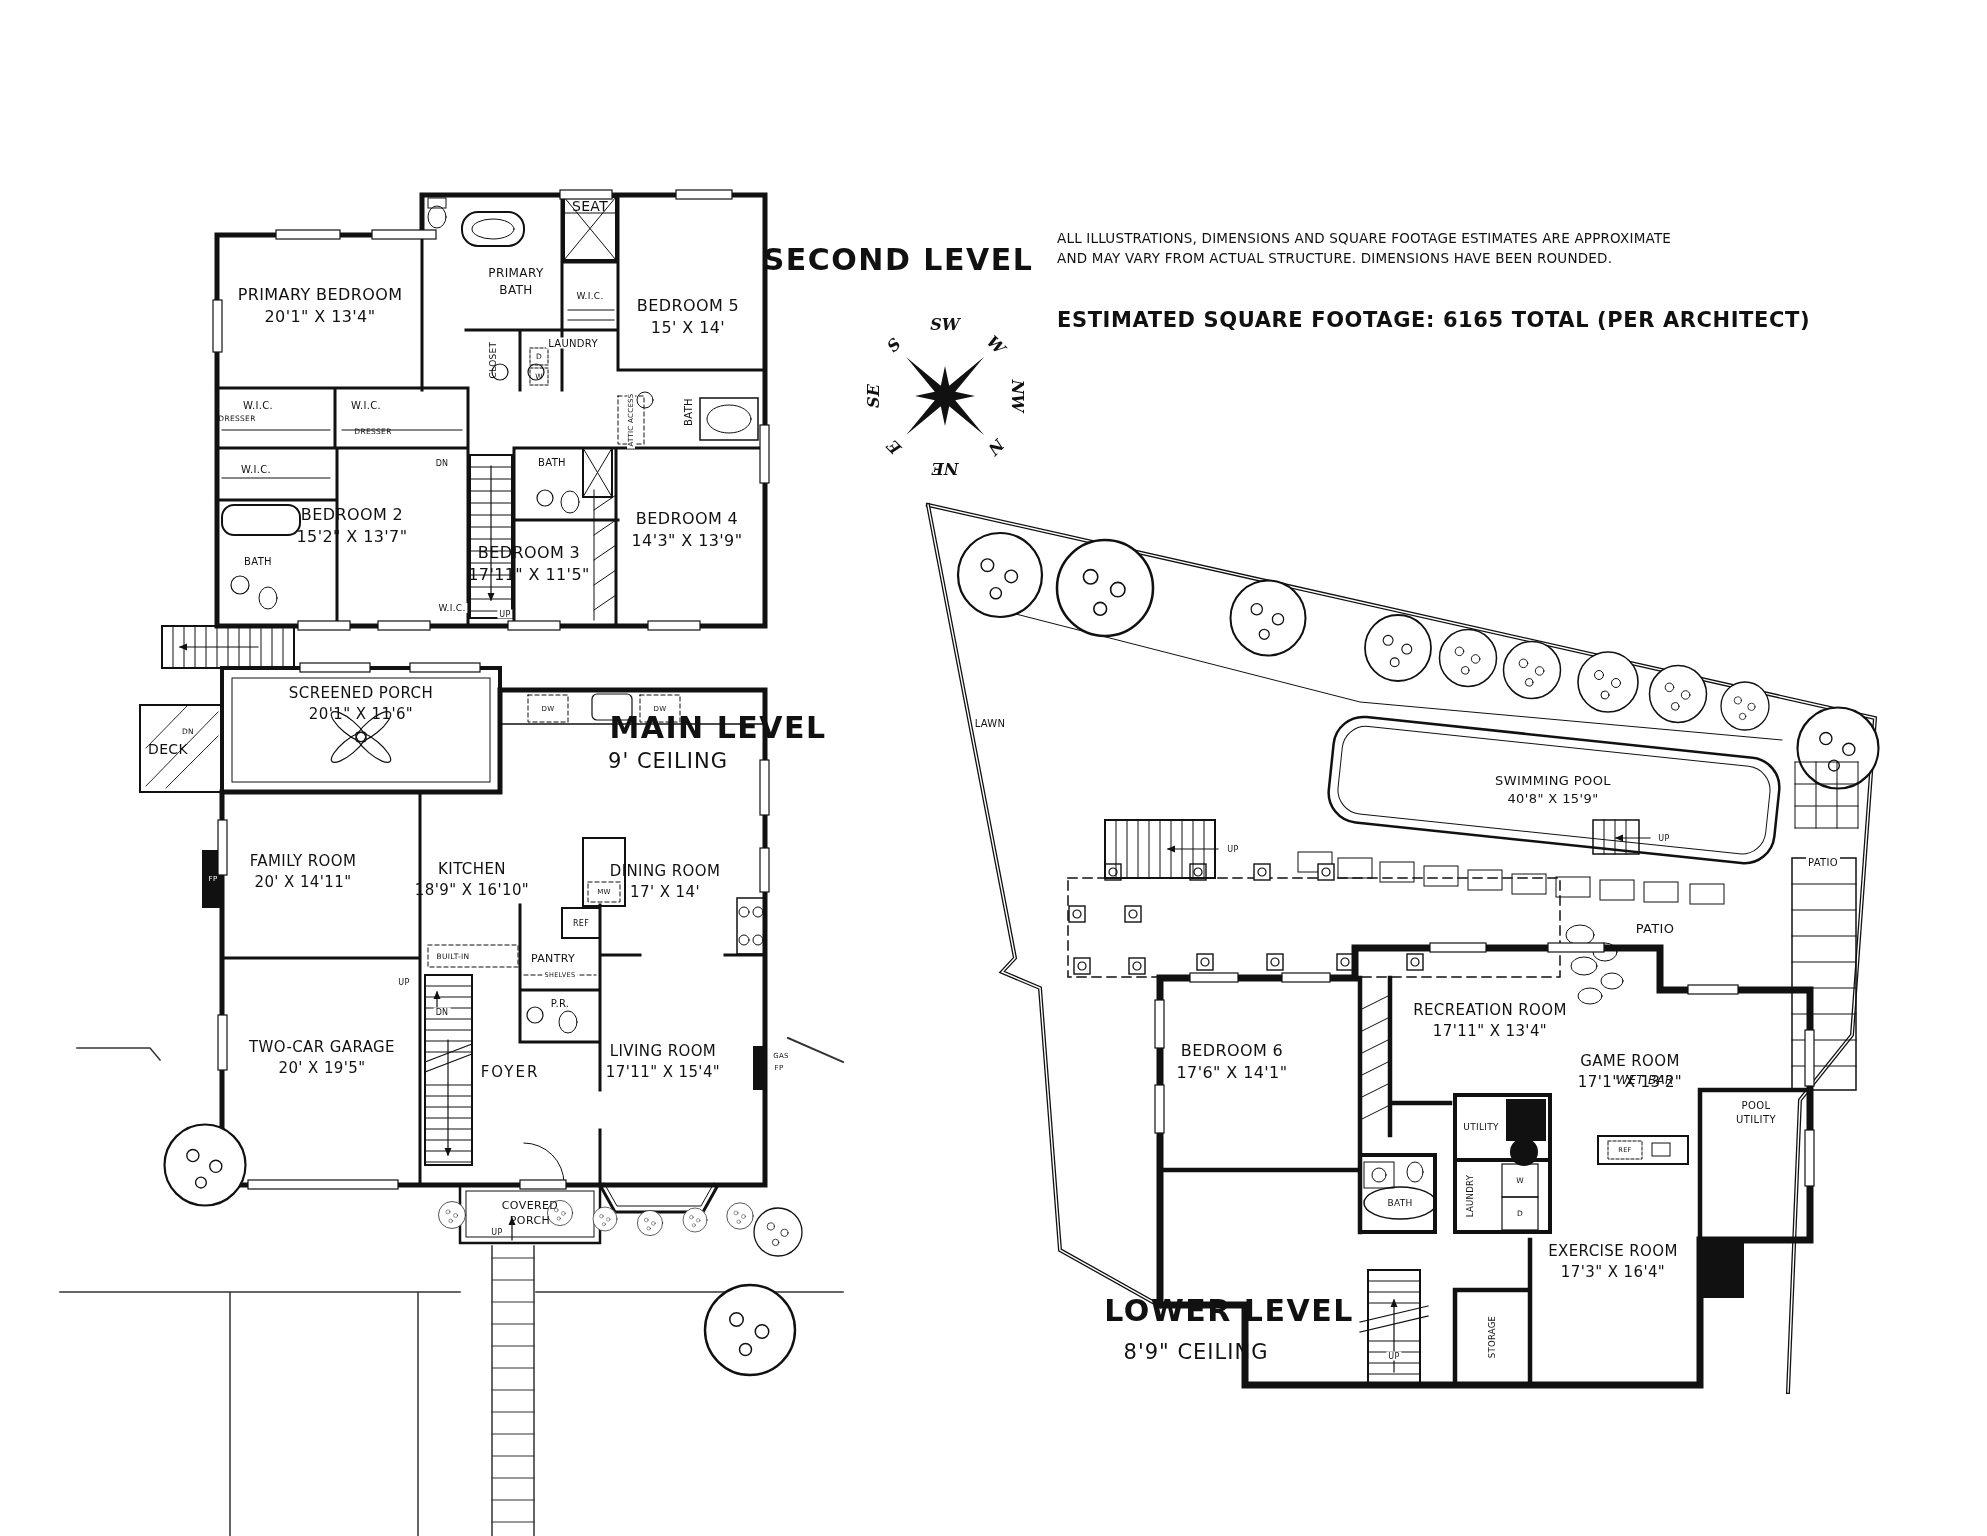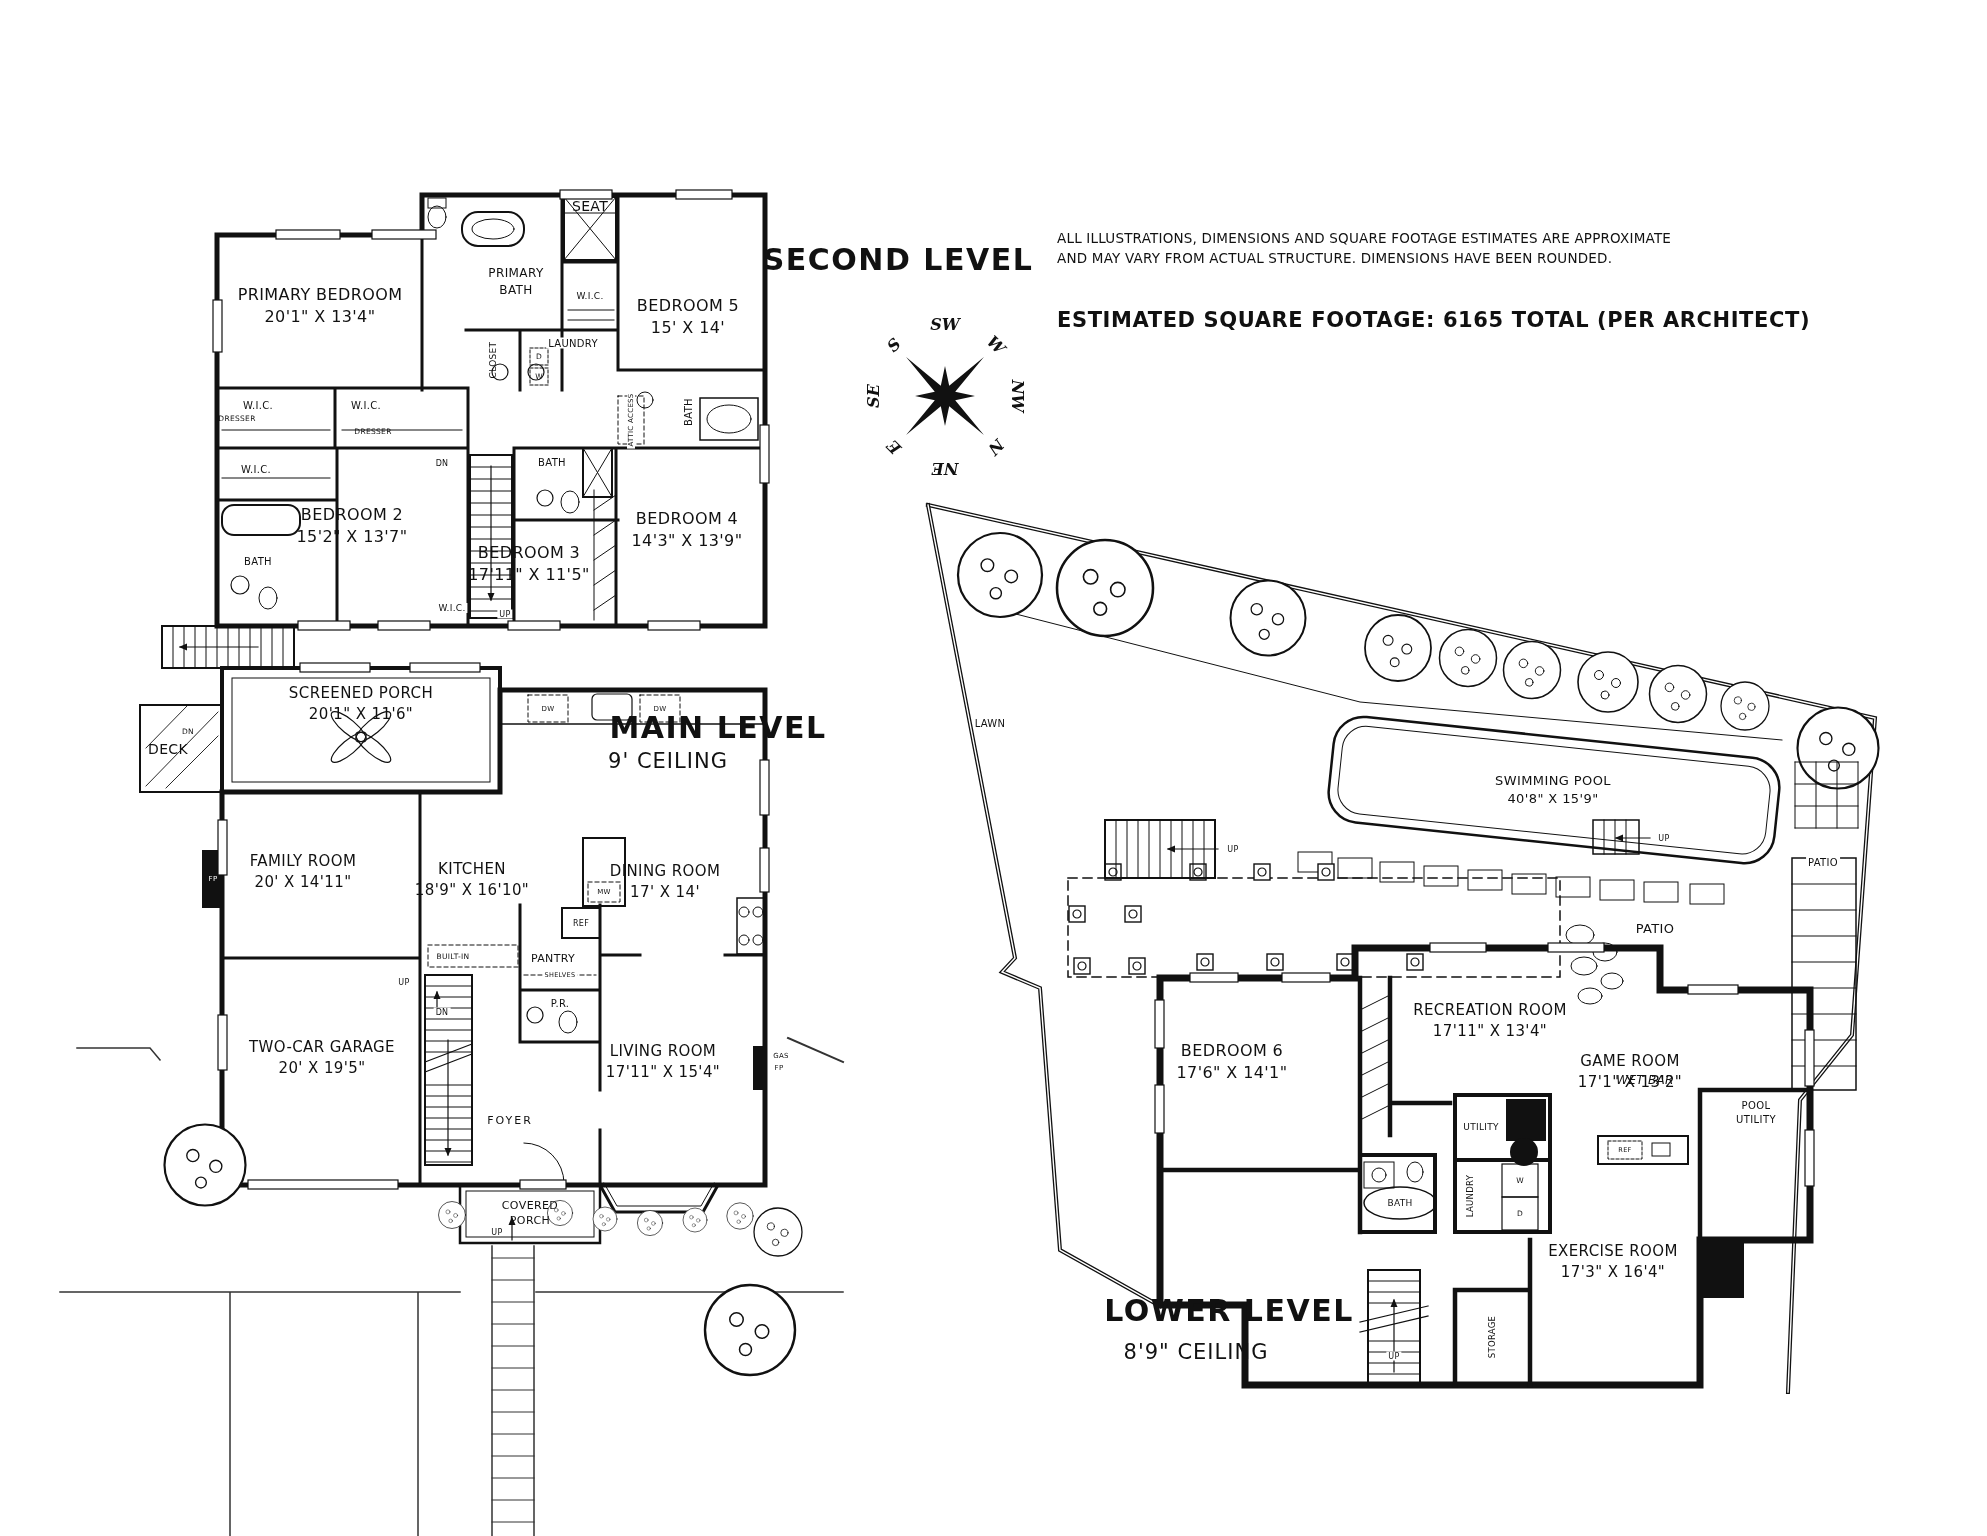--- a/index.html
+++ b/index.html
@@ -396,21 +396,21 @@
 <div class="rm" style="left:663px;top:1062px;font-size:15px;">
   <div>LIVING ROOM</div>
       <div>17'11" X 15'4"</div>
 </div>
 <div class="rm" style="left:530px;top:1213px;font-size:11px;">
   <div>COVERED</div>
       <div>PORCH</div>
 </div>
 <div class="lbl" style="left:168px;top:749px;font-size:14px;">DECK</div>
 <div class="lbl" style="left:188px;top:731px;font-size:7.5px;">DN</div>
-<div class="lbl" style="left:510px;top:1120px;font-size:11px;letter-spacing:2px;">FOYER</div>
+<div class="lbl" style="left:510px;top:1072px;font-size:15px;letter-spacing:2px;">FOYER</div>
 <div class="lbl" style="left:553px;top:958px;font-size:11px;">PANTRY</div>
 <div class="lbl bg" style="left:560px;top:975px;font-size:6.5px;">SHELVES</div>
 <div class="lbl" style="left:581px;top:923px;font-size:8px;">REF</div>
 <div class="lbl" style="left:560px;top:1003px;font-size:10px;">P.R.</div>
 <div class="lbl bg" style="left:453px;top:956px;font-size:7.5px;">BUILT-IN</div>
 <div class="lbl" style="left:404px;top:982px;font-size:8px;">UP</div>
 <div class="lbl bg" style="left:442px;top:1012px;font-size:8px;">DN</div>
 <div class="lbl" style="left:497px;top:1232px;font-size:8px;">UP</div>
 <div class="lbl" style="left:781px;top:1056px;font-size:7px;">GAS</div>
 <div class="lbl" style="left:779px;top:1068px;font-size:7px;">FP</div>

